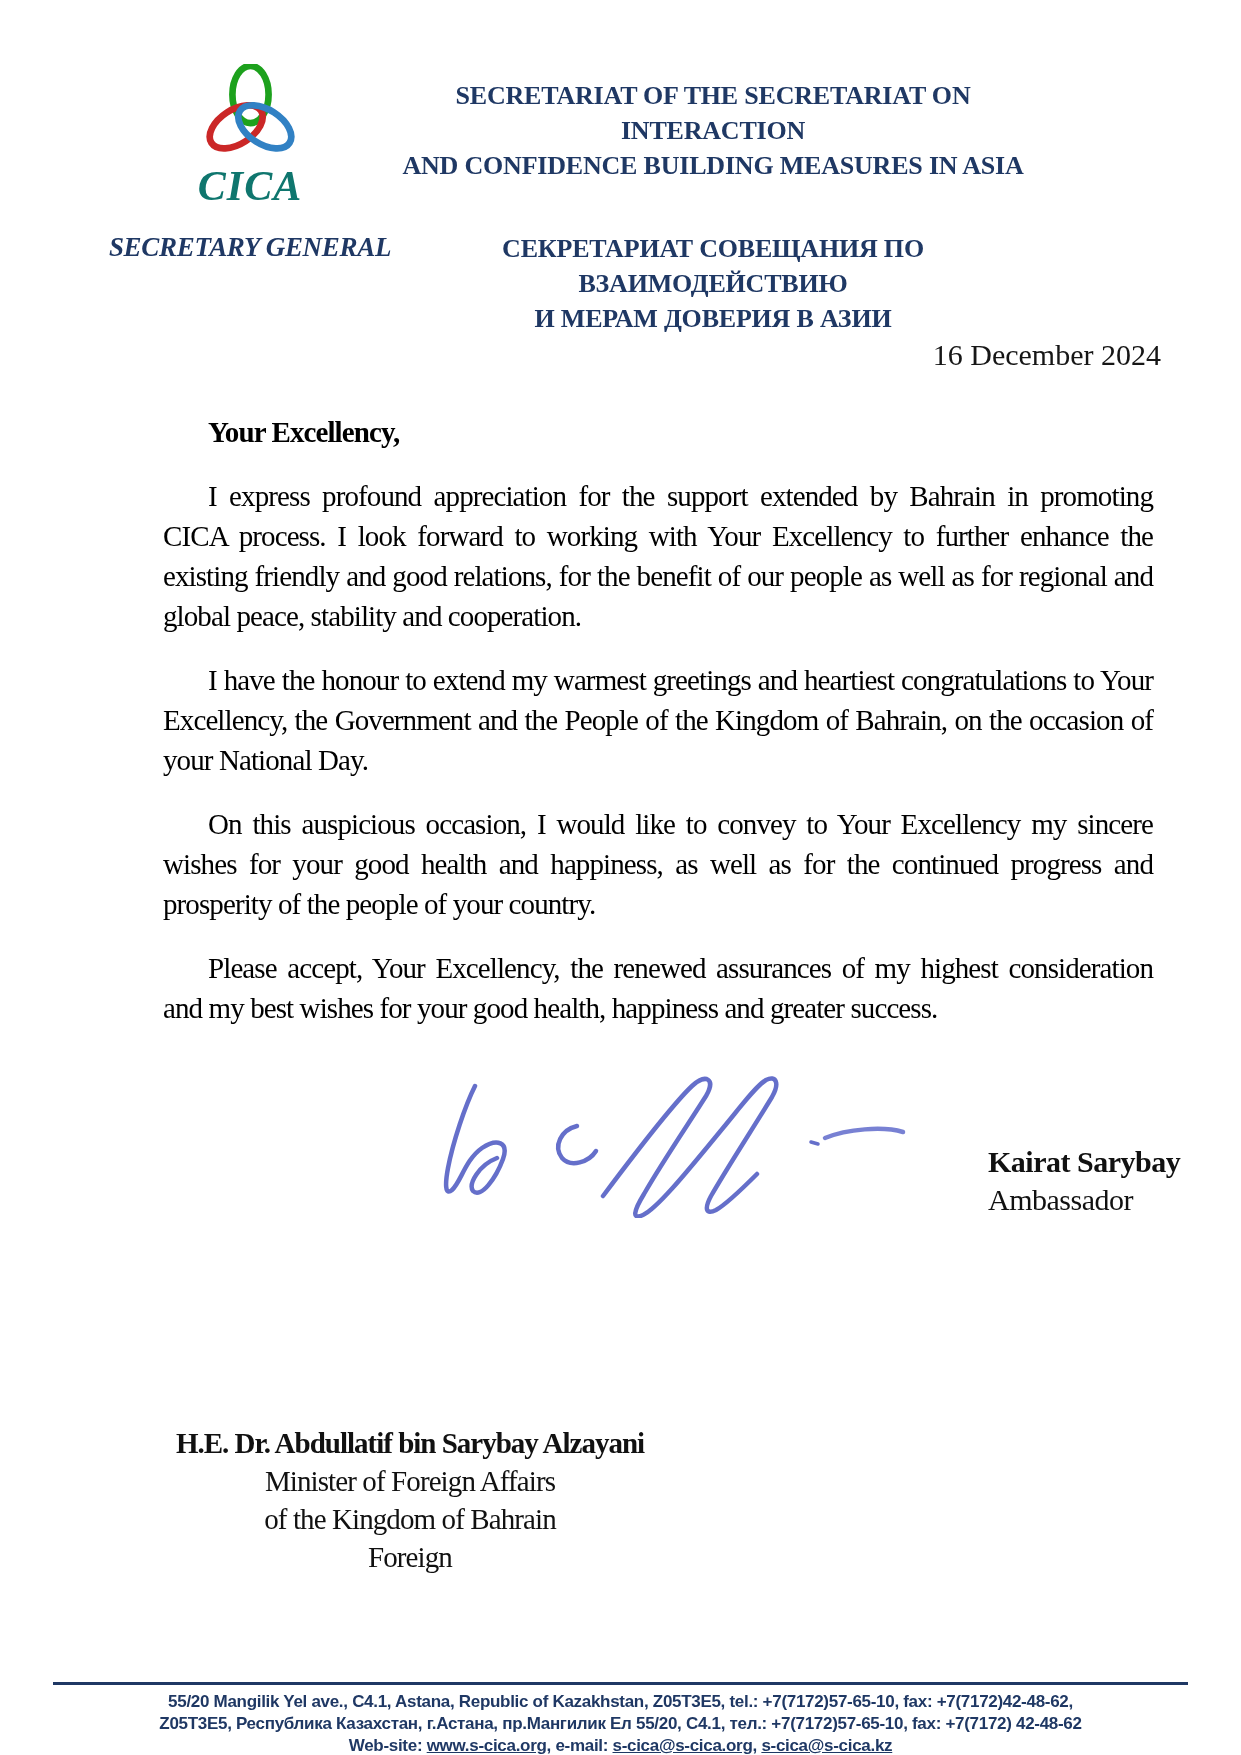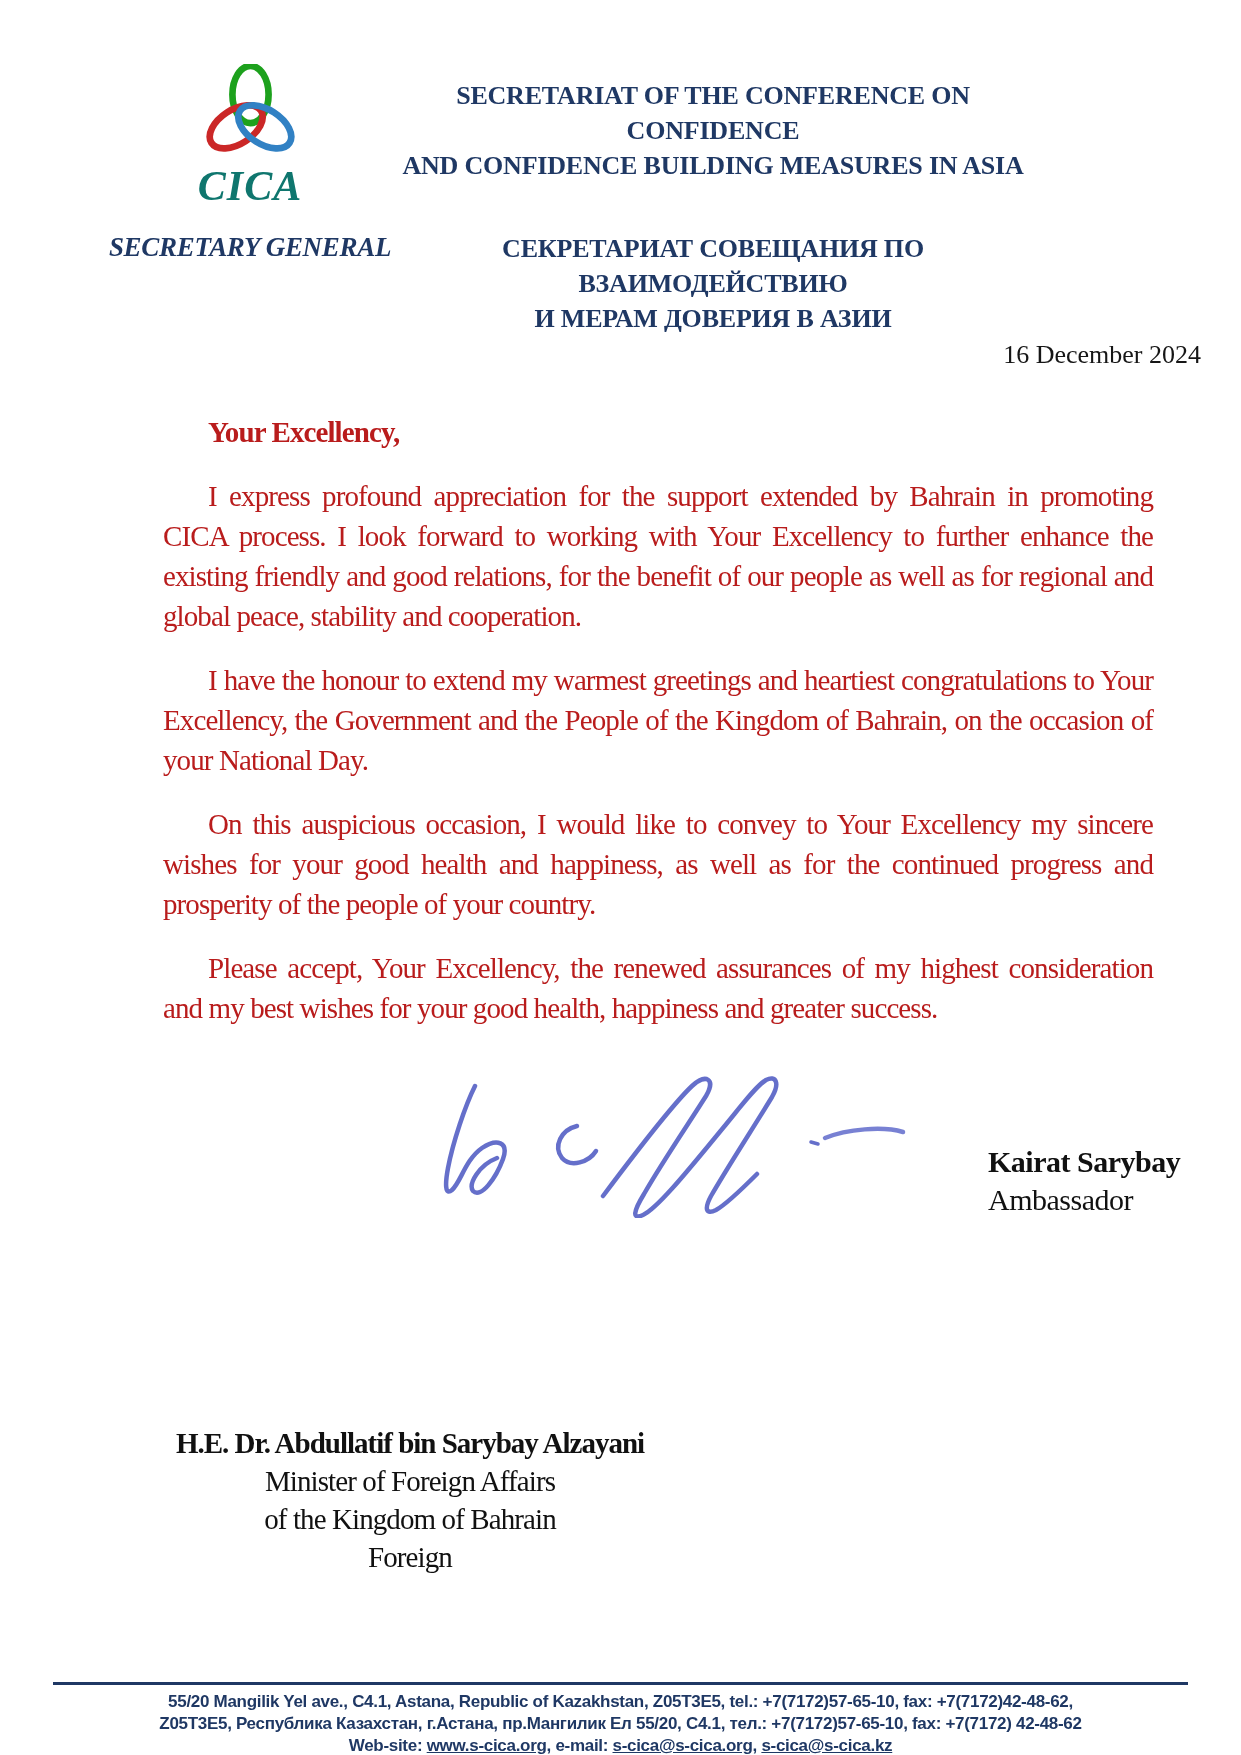--- a/index.html
+++ b/index.html
@@ -30,28 +30,28 @@
     color:#1f3864;letter-spacing:-0.3px;font-style:italic;
   }
   .lh-right{
     position:absolute;left:388px;top:78px;width:650px;
     text-align:center;color:#1f3864;font-weight:700;
   }
   .org-en{font-size:26px;line-height:35px;letter-spacing:-0.2px;}
   .org-ru{margin-top:48px;font-size:26px;line-height:35px;letter-spacing:-0.2px;}
   
   .date-line{
-    margin-top:8px;padding-right:40px;
-    text-align:right;font-size:26px;line-height:34px;color:#161616;
+    margin-top:8px;padding-right:80px;
+    text-align:right;font-size:30px;line-height:34px;color:#161616;
   }
   
   .letter-body{
     margin:40px 88px 0 163px;
     font-size:29px;line-height:40px;letter-spacing:-0.9px;
-    text-align:justify;color:#b91c1c;
+    text-align:justify;color:#000000;
   }
   .letter-body p{margin:0 0 24px 0;text-indent:45px;}
   .salutation{font-weight:700;}
   
   .sig-ink{position:absolute;left:435px;top:1068px;}
   .sig-block{position:absolute;left:988px;top:1144px;color:#111;}
   .sig-name{font-weight:700;font-size:30px;line-height:36px;letter-spacing:-0.5px;}
   .sig-title{font-size:30px;line-height:40px;letter-spacing:-0.5px;}
   
   .recipient{
@@ -87,21 +87,21 @@
         </g>
         <g transform="rotate(33 70 66)">
           <ellipse cx="70" cy="66" rx="31" ry="18" stroke="#3181c4" stroke-width="7"></ellipse>
         </g>
       </svg>
       <div class="cica-wordmark">CICA</div>
       <div class="sec-gen">SECRETARY GENERAL</div>
     </div>
     <div class="lh-right">
       <div class="org-en">
-        <div>SECRETARIAT OF THE CONFERENCE ON CONFIDENCE</div>
+        <div>SECRETARIAT OF THE SECRETARIAT ON INTERACTION</div>
         <div>AND CONFIDENCE BUILDING MEASURES IN ASIA</div>
       </div>
       <div class="org-ru">
         <div>СЕКРЕТАРИАТ СОВЕЩАНИЯ ПО ВЗАИМОДЕЙСТВИЮ</div>
         <div>И МЕРАМ ДОВЕРИЯ В АЗИИ</div>
       </div>
     </div>
   </div>
 
   <div class="date-line">16 December 2024</div>

